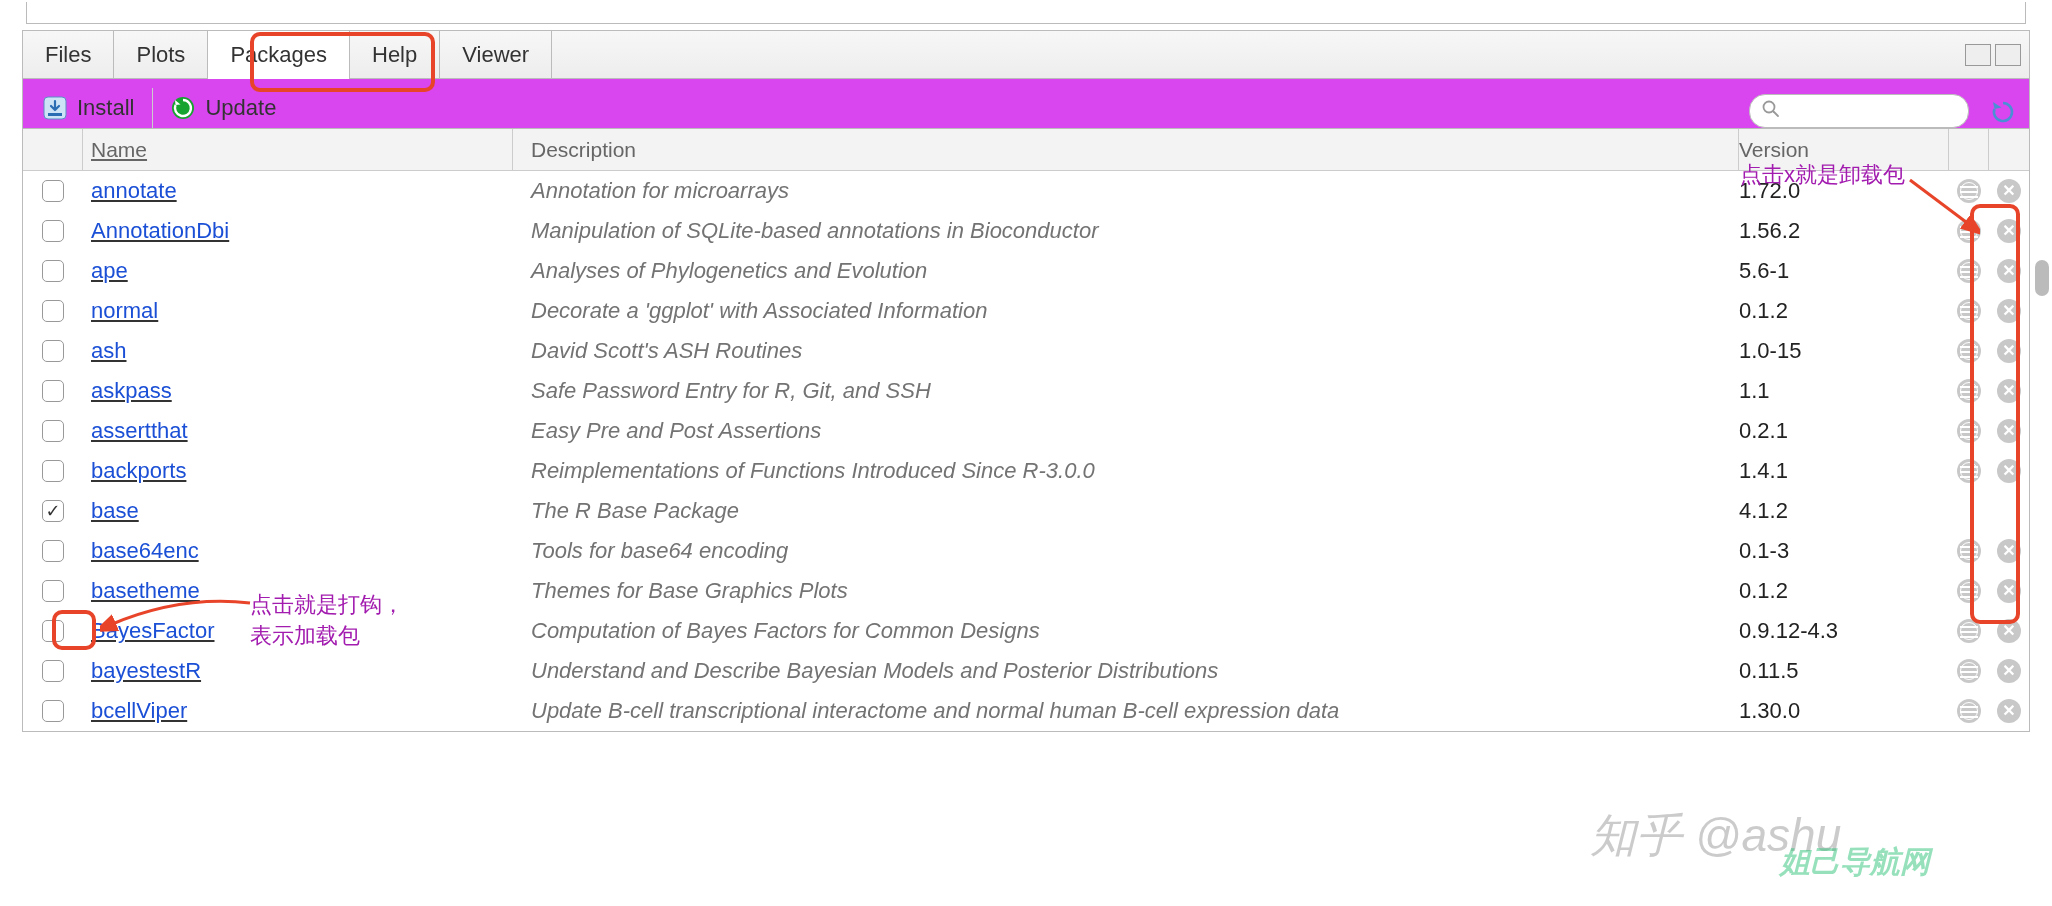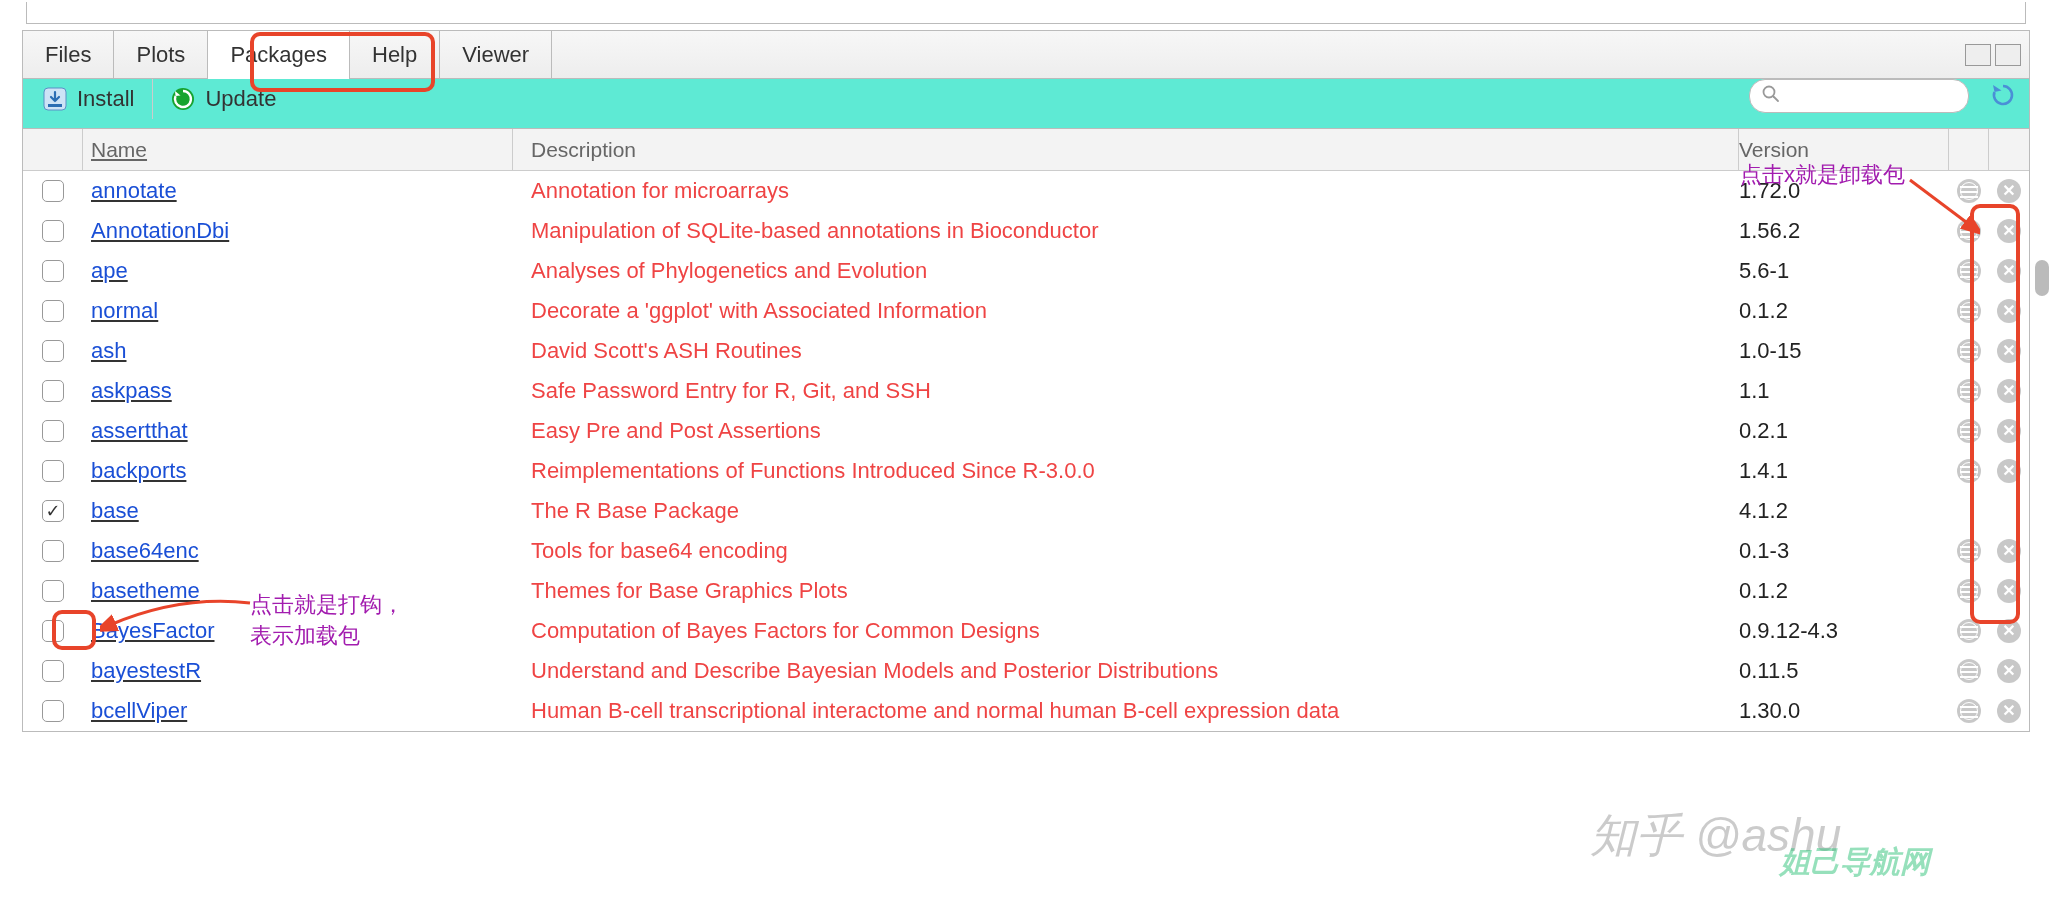--- a/index.html
+++ b/index.html
@@ -56,24 +56,24 @@
     margin-left: auto;
     display:flex;
     gap:4px;
     padding-right:8px;
   }
   .win-btn {
     width:26px;height:22px;border:1px solid #999;background:#eee;
   }
   .toolbar {
     display:flex;
-    align-items:flex-start;
+    align-items:flex-end;
     height:50px;
     border-bottom:1px solid #bbb;
-    background: #5eead4;
+    background: #d946ef;
     padding:0 10px;
     gap:8px;
   }
   .tb-btn {
     display:flex;align-items:center;gap:8px;
     padding:4px 18px 4px 8px;
     font-size:22px;
     cursor:pointer;
     border-right:1px solid #ccc;
     height:40px;
@@ -120,21 +120,21 @@
   .header-row .col-check{border-right:1px solid #ccc;}
   .pkg-list{
     max-height: 740px;
     overflow:hidden;
   }
   .pkg-row{
     font-size:22px;
     padding:4px 0;
   }
   .pkg-row .pkg-name{ color:#1a4fd6; cursor:pointer;}
-  .pkg-row .pkg-desc{ color:#ef4444;}
+  .pkg-row .pkg-desc{ color:#737373;font-style:italic;}
   .pkg-row .pkg-ver{ color:#222;}
   .chk {
     width:22px;height:22px;border:1.5px solid #999;border-radius:5px;background:#fff;display:flex;align-items:center;justify-content:center;cursor:pointer;
   }
   .chk.checked::after{
     content:"✓";font-size:18px;color:#333;line-height:1;
   }
   .web-icon, .del-icon {
     width:24px;height:24px;border-radius:50%;background:#c8c8c8;display:flex;align-items:center;justify-content:center;cursor:pointer;
   }
@@ -410,21 +410,21 @@
         </div>
         <div class="col-del">
           <div class="del-icon">✕</div>
         </div>
       </div>
       <div class="pkg-row">
         <div class="col-check">
           <div class="chk"></div>
         </div>
         <div class="col-name"><span class="pkg-name">bcellViper</span></div>
-        <div class="col-desc"><span class="pkg-desc">Human B-cell transcriptional interactome and normal human B-cell expression data</span></div>
+        <div class="col-desc"><span class="pkg-desc">Update B-cell transcriptional interactome and normal human B-cell expression data</span></div>
         <div class="col-ver"><span class="pkg-ver">1.30.0</span></div>
         <div class="col-web">
           <div class="web-icon"></div>
         </div>
         <div class="col-del">
           <div class="del-icon">✕</div>
         </div>
       </div>
     </div>
 

